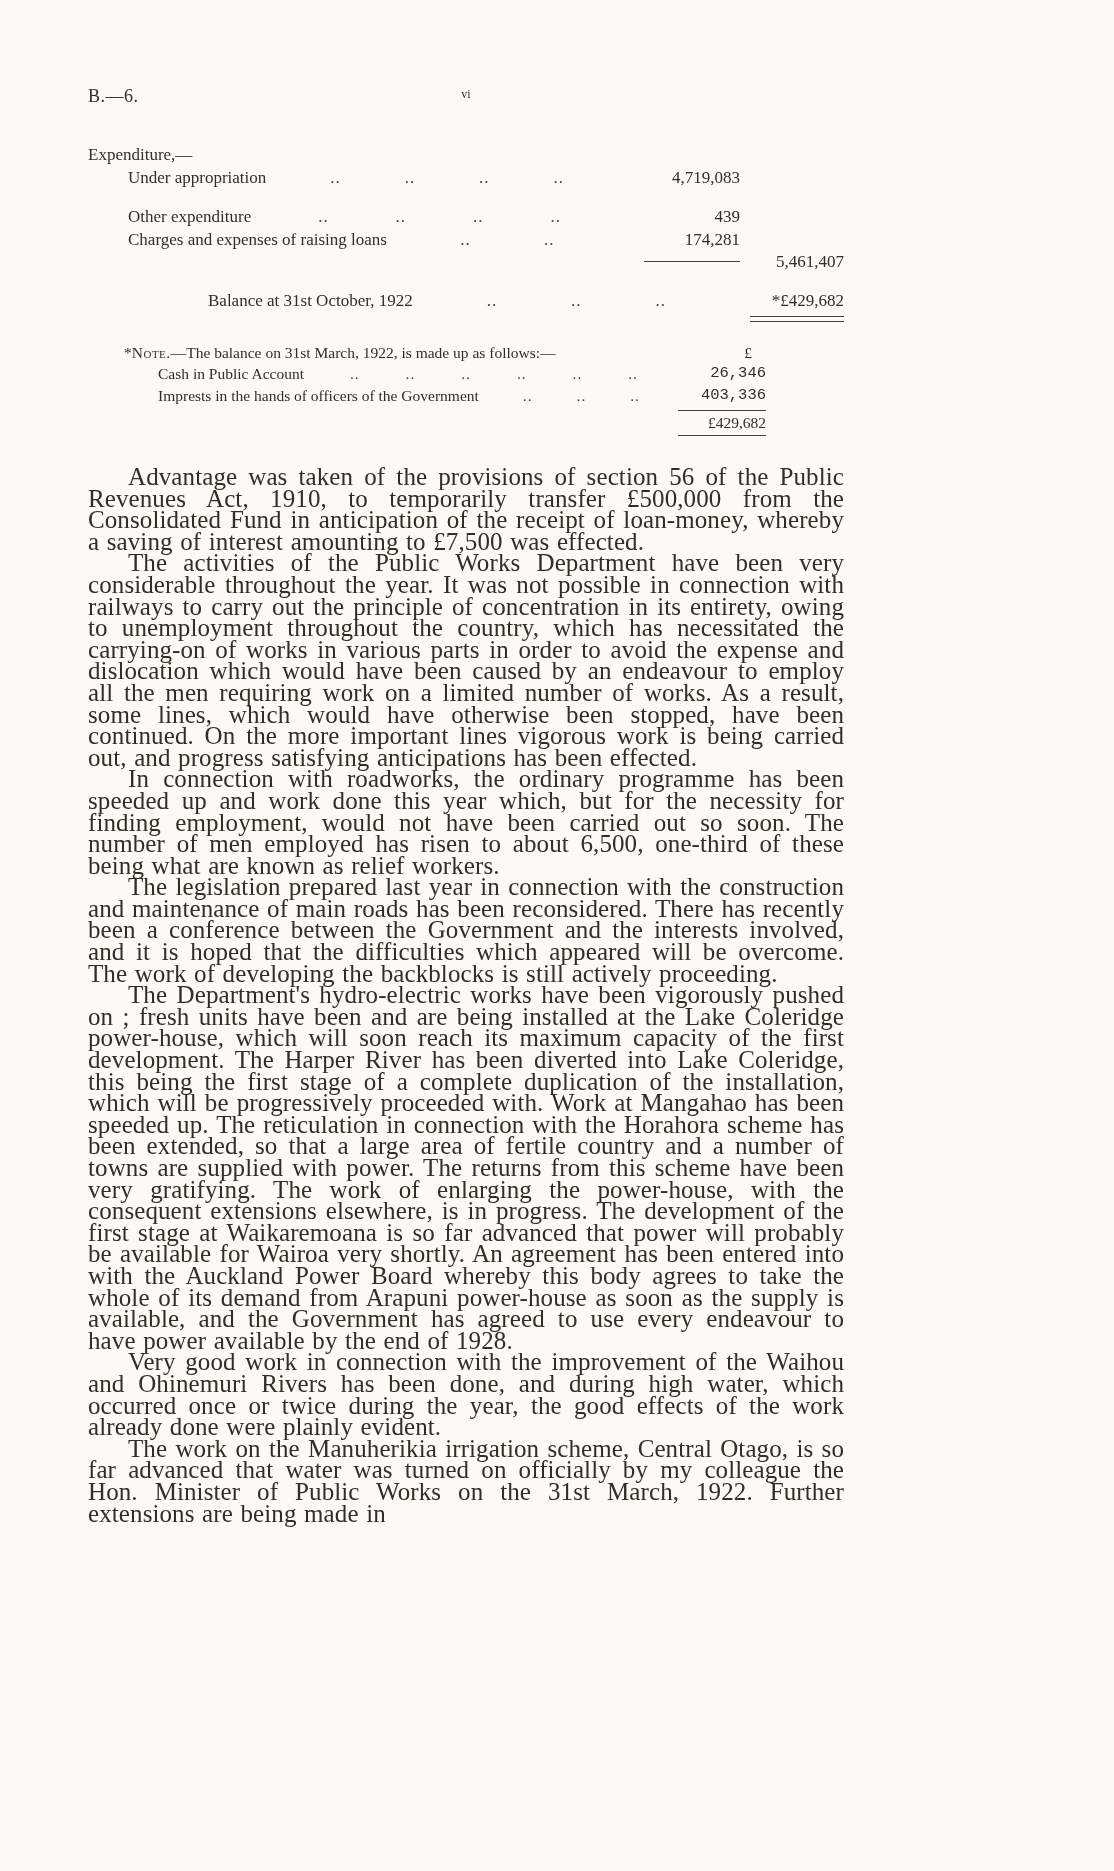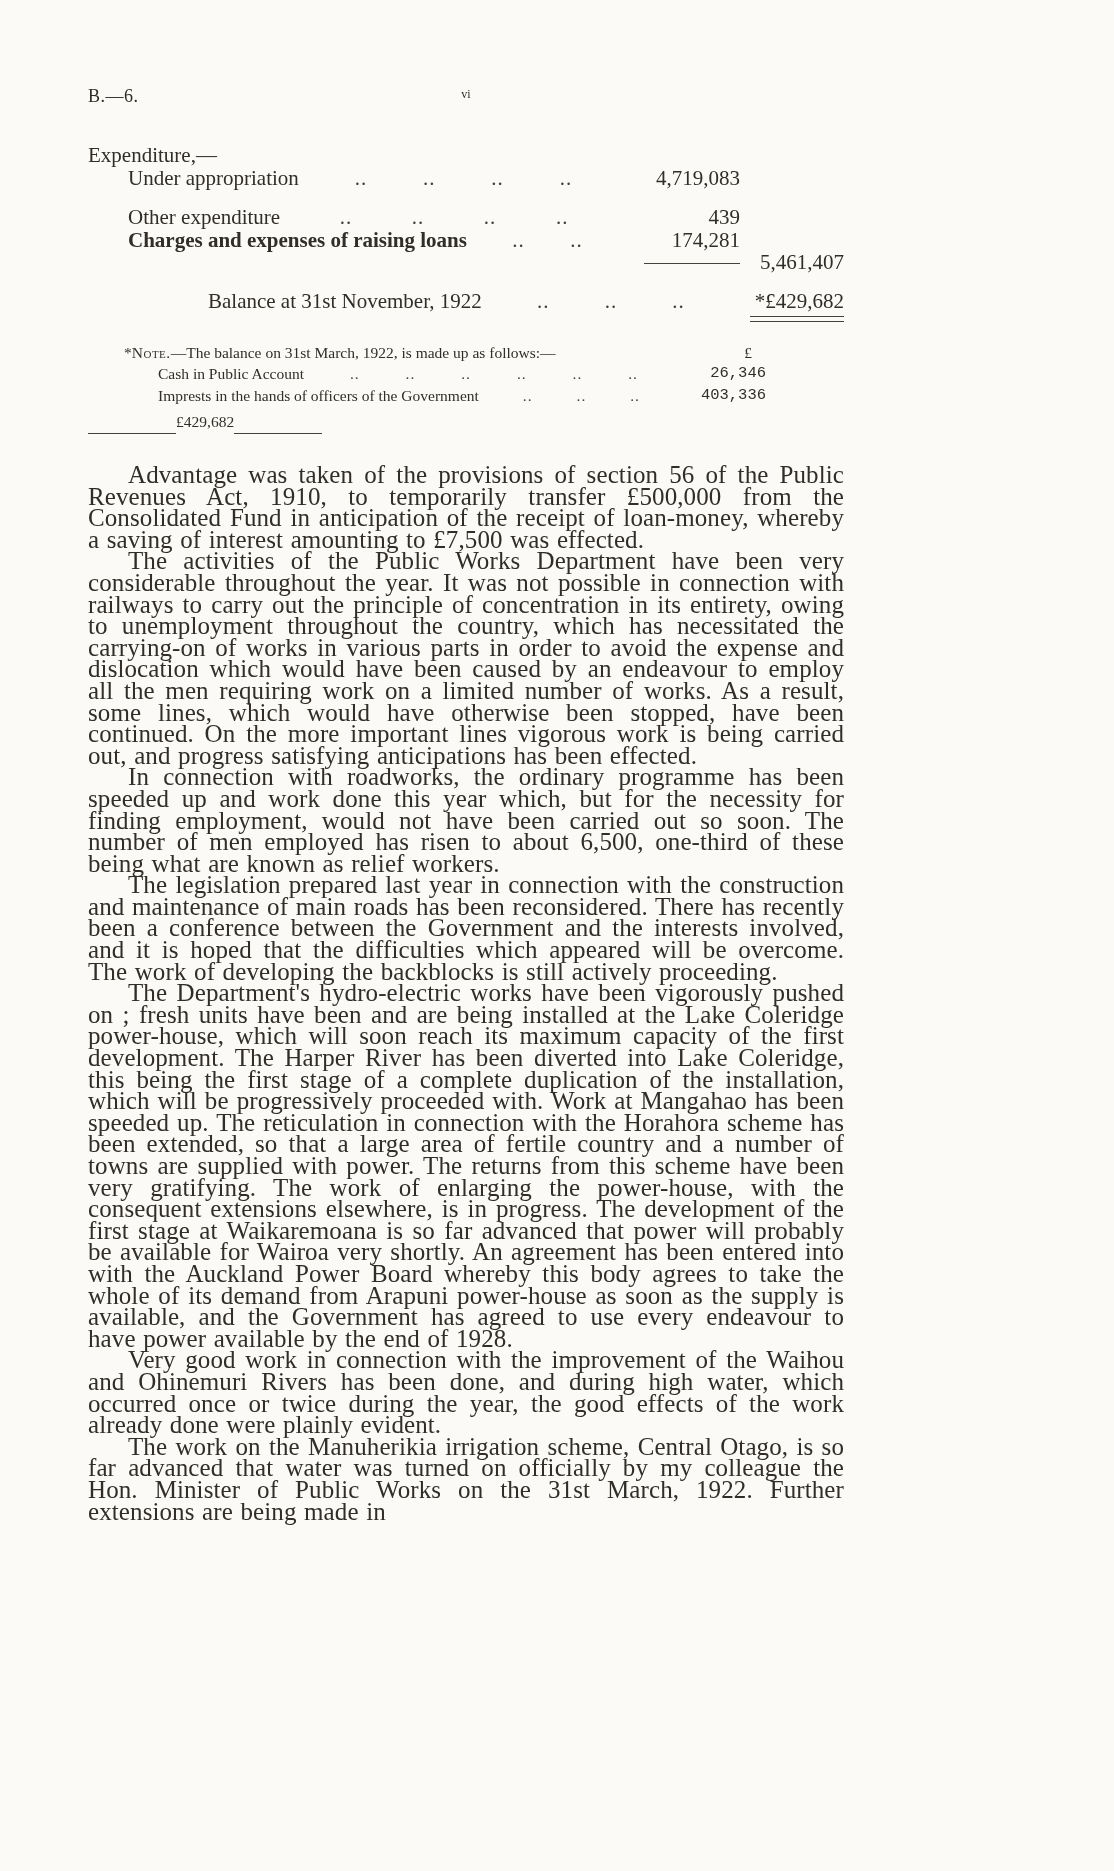--- a/index.html
+++ b/index.html
@@ -12,41 +12,41 @@
   }
   .page { position: relative; width: 1114px; height: 1785px; padding: 86px 0 16px 88px; overflow: hidden; }
   .content { width: 756px; position: relative; }
 
   
   .hdr { position: relative; height: 26px; font-size: 18px; margin-bottom: 32px; }
   .hdr .hleft { position: absolute; left: 0; top: 0; letter-spacing: 0.5px; }
   .hdr .hcenter { position: absolute; left: 50%; transform: translateX(-50%); top: 1px; font-size: 12px; }
 
   
-  .statement { font-size: 21px; }
+  .statement { font-size: 17px; }
   .st-row { display: flex; align-items: baseline; line-height: 22.5px; }
   .st-label { white-space: nowrap; }
   .leaders { flex: 1; display: flex; justify-content: space-evenly; overflow: hidden; color: #45423c; }
   .leaders span { letter-spacing: 1px; }
   .amt { white-space: nowrap; text-align: right; }
   .c1 { width: 112px; }
   .c2 { width: 104px; }
   .total-rule { display: inline-block; width: 96px; border-top: 1.3px solid #45423c; transform: translateY(-5px); }
   .gap-before { margin-top: 16px; }
   .dbl-rule { display: flex; justify-content: flex-end; margin-top: 4px; }
   .dbl-rule i { display: block; width: 94px; height: 6px; border-top: 1.3px solid #45423c; border-bottom: 1.3px solid #45423c; }
 
   
   .note { margin-top: 20px; font-size: 15.5px; width: 678px; }
   .note-hdr { display: flex; align-items: baseline; padding-left: 36px; line-height: 21px; }
   .note-sc { font-variant: small-caps; letter-spacing: 0.5px; }
   .note-cur { margin-left: auto; padding-right: 14px; }
   .note-row { display: flex; align-items: center; padding-left: 70px; line-height: 21.5px; }
   .note-val { width: 82px; text-align: right; white-space: nowrap; font-family: Liberation Mono, monospace; }
-  .note-total { display: flex; flex-direction: row; align-items: flex-end; margin-top: 4px; }
+  .note-total { display: flex; flex-direction: column; align-items: flex-end; margin-top: 4px; }
   .note-total .rule { width: 88px; border-top: 1px solid #45423c; }
   .note-total .tval { padding: 3px 0 3px 0; }
 
   
   .bodytext { margin-top: 30px; font-size: 25px; line-height: 21.6px; }
   .bodytext p { margin: 0; text-indent: 40px; text-align: justify; letter-spacing: 0.1px; word-spacing: 1.2px; }
 </style>
 </head>
 <body>
 
@@ -82,36 +82,36 @@
             <span class="leaders">
               <span>..</span>
               <span>..</span>
               <span>..</span>
               <span>..</span>
             </span>
             <span class="amt c1">439</span>
             <span class="amt c2"></span>
           </div>
           <div class="st-row">
-            <span class="st-label" style="padding-left: 40px; font-weight: bold;">Charges and expenses of raising loans</span>
+            <span class="st-label" style="padding-left: 40px;">Charges and expenses of raising loans</span>
             <span class="leaders">
               <span>..</span>
               <span>..</span>
             </span>
             <span class="amt c1">174,281</span>
             <span class="amt c2"></span>
           </div>
           <div class="st-row">
             <span class="st-label" style="padding-left: 0px;"></span>
             <span class="leaders"></span>
             <span class="amt c1"><span class="total-rule"></span></span>
             <span class="amt c2">5,461,407</span>
           </div>
           <div class="st-row gap-before">
-            <span class="st-label" style="padding-left: 120px;">Balance at 31st November, 1922</span>
+            <span class="st-label" style="padding-left: 120px;">Balance at 31st October, 1922</span>
             <span class="leaders">
               <span>..</span>
               <span>..</span>
               <span>..</span>
             </span>
             <span class="amt c2">*£429,682</span>
           </div>
         </div>
       <div class="dbl-rule">
           <i></i>

